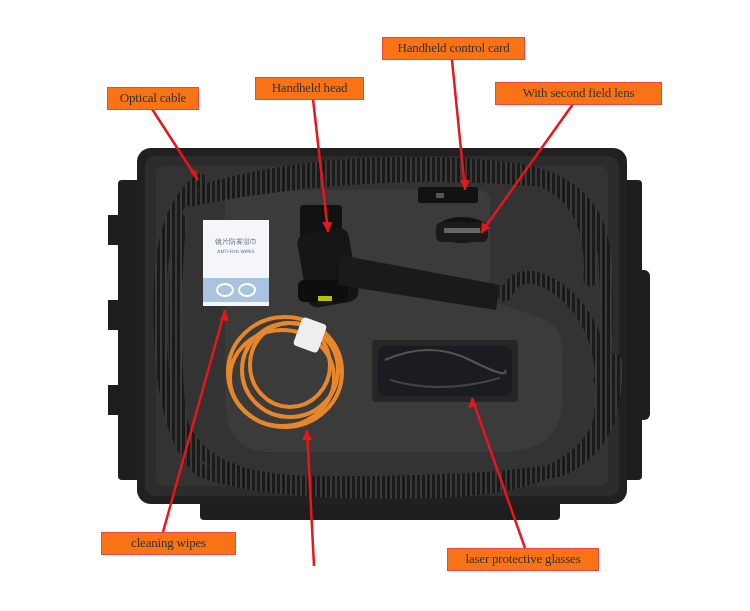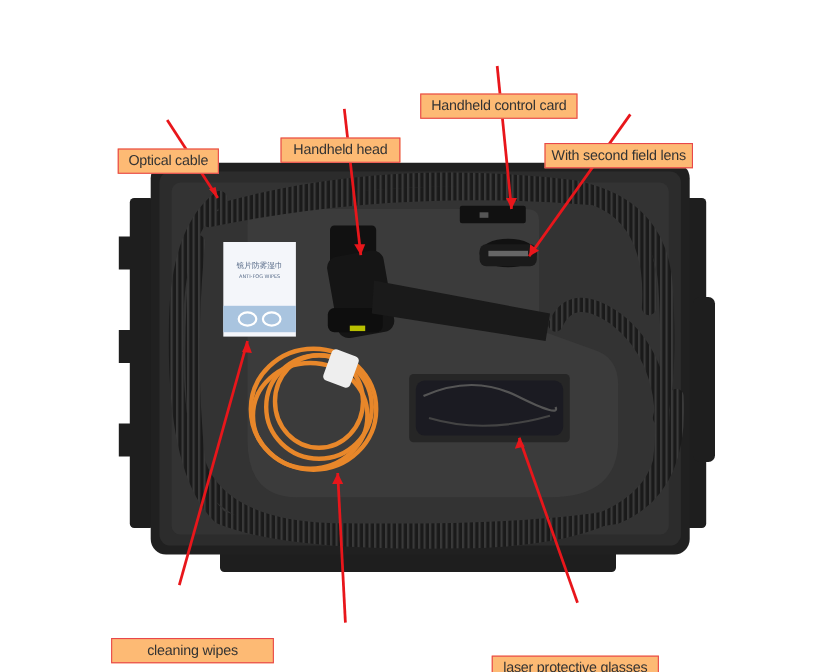--- a/index.html
+++ b/index.html
@@ -1,23 +1,23 @@
 <!DOCTYPE html>
 <html><head>
 <meta charset="utf-8">
 <style>
   html, body { margin:0; padding:0; background:#ffffff; }
   body { width:750px; height:611px; position:relative; overflow:hidden; font-family:"Liberation Sans", sans-serif; }
   .scene { position:absolute; left:0; top:0; width:750px; height:611px; }
   .label {
     position:absolute; box-sizing:border-box;
-    border:1.5px solid #e8474a; background:#fdba74;
+    border:1.5px solid #e8474a; background:#f97316;
     color:#333333; font-size:13px; line-height:20px;
     text-align:center; white-space:nowrap;
-    font-family:Liberation Sans, sans-serif; letter-spacing:-0.2px;margin-top:48px;
+    font-family:Liberation Serif, serif; letter-spacing:-0.2px;
   }
 </style>
 </head>
 <body>
 
 <div class="scene">
   <svg width="750" height="611" viewBox="0 0 750 611" xmlns="http://www.w3.org/2000/svg">
     <defs>
       <pattern id="ribs" width="5" height="5" patternUnits="userSpaceOnUse">
         <rect width="5" height="5" fill="#1a1a1a"></rect>
@@ -99,16 +99,16 @@
       <polygon points="481,233 482,222 490,228"></polygon>
       <polygon points="225,310 220,320 229,321"></polygon>
       <polygon points="307,430 302,440 312,440"></polygon>
       <polygon points="472,398 468,408 477,406"></polygon>
     </g>
   </svg>
 
   <div class="label" style="left:107px; top:87px; width:92px; height:23px;">Optical cable</div>
   <div class="label" style="left:255px; top:77px; width:109px; height:23px;">Handheld head</div>
   <div class="label" style="left:382px; top:37px; width:143px; height:23px;">Handheld control card</div>
-  <div class="label" style="left:495px; top:82px; width:135px; height:23px;">With second field lens</div>
-  <div class="label" style="left:101px; top:532px; width:148px; height:23px;">cleaning wipes</div>
+  <div class="label" style="left:495px; top:82px; width:167px; height:23px;">With second field lens</div>
+  <div class="label" style="left:101px; top:532px; width:135px; height:23px;">cleaning wipes</div>
   <div class="label" style="left:447px; top:548px; width:152px; height:23px;">laser protective glasses</div>
 </div>
 
 </body></html>

